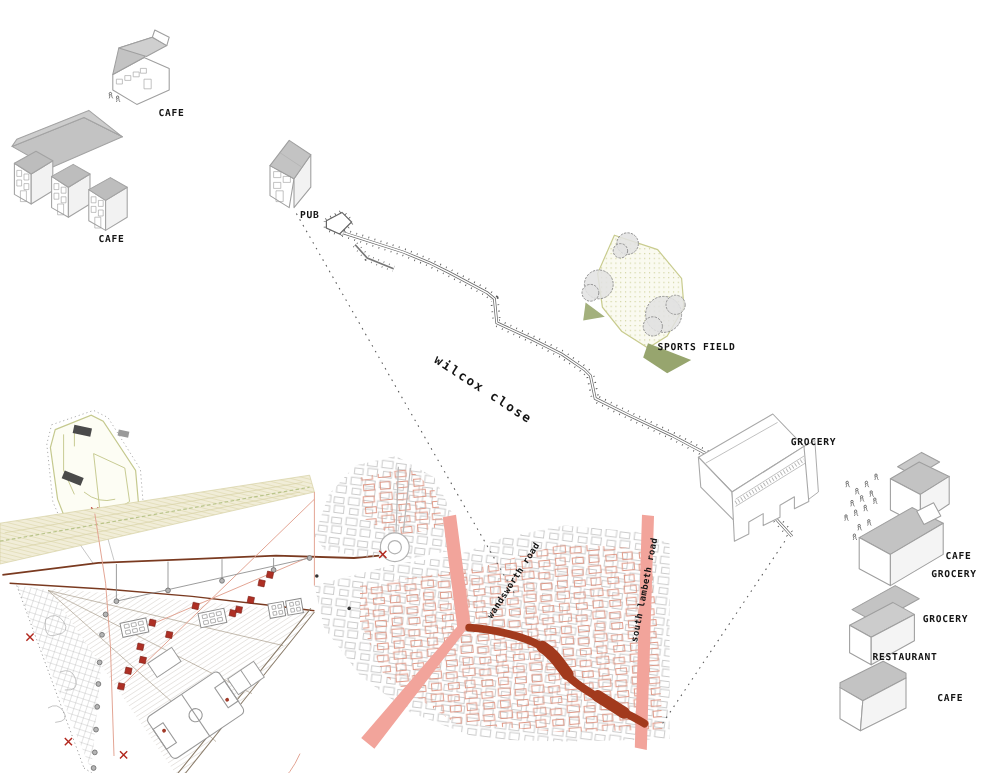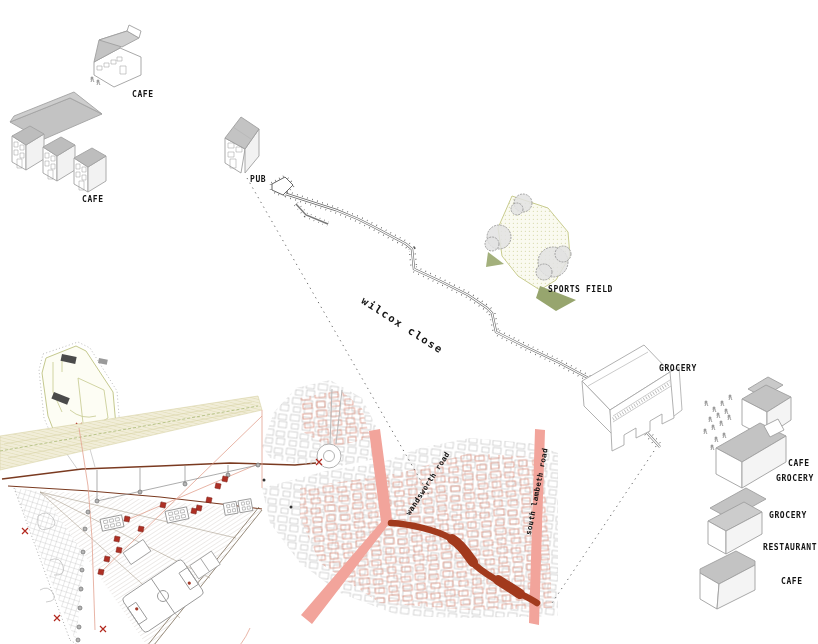--- a/index.html
+++ b/index.html
@@ -376,18 +376,18 @@
 </svg>
 
 <div class="lbl" style="left:132px;top:72px">CAFE</div>
 <div class="lbl" style="left:82px;top:177px">CAFE</div>
 <div class="lbl" style="left:250px;top:157px">PUB</div>
 <div class="lbl" style="left:548px;top:267px">SPORTS FIELD</div>
 <div class="lbl" style="left:659px;top:346px">GROCERY</div>
 <div class="lbl" style="left:788px;top:441px">CAFE</div>
 <div class="lbl" style="left:776px;top:456px">GROCERY</div>
 <div class="lbl" style="left:769px;top:493px">GROCERY</div>
-<div class="lbl" style="left:763px;top:525px">RESTAURANT</div>
+<div class="lbl" style="left:727px;top:525px">RESTAURANT</div>
 <div class="lbl" style="left:781px;top:559px">CAFE</div>
 <div class="lbl big rot-wilcox" style="left:366px;top:276px">wilcox close</div>
 <div class="lbl rot-wandsworth" style="left:404px;top:494px">wandsworth road</div>
 <div class="lbl rot-lambeth" style="left:524px;top:516px">south lambeth road</div>
 </div>
 
 </body></html>

